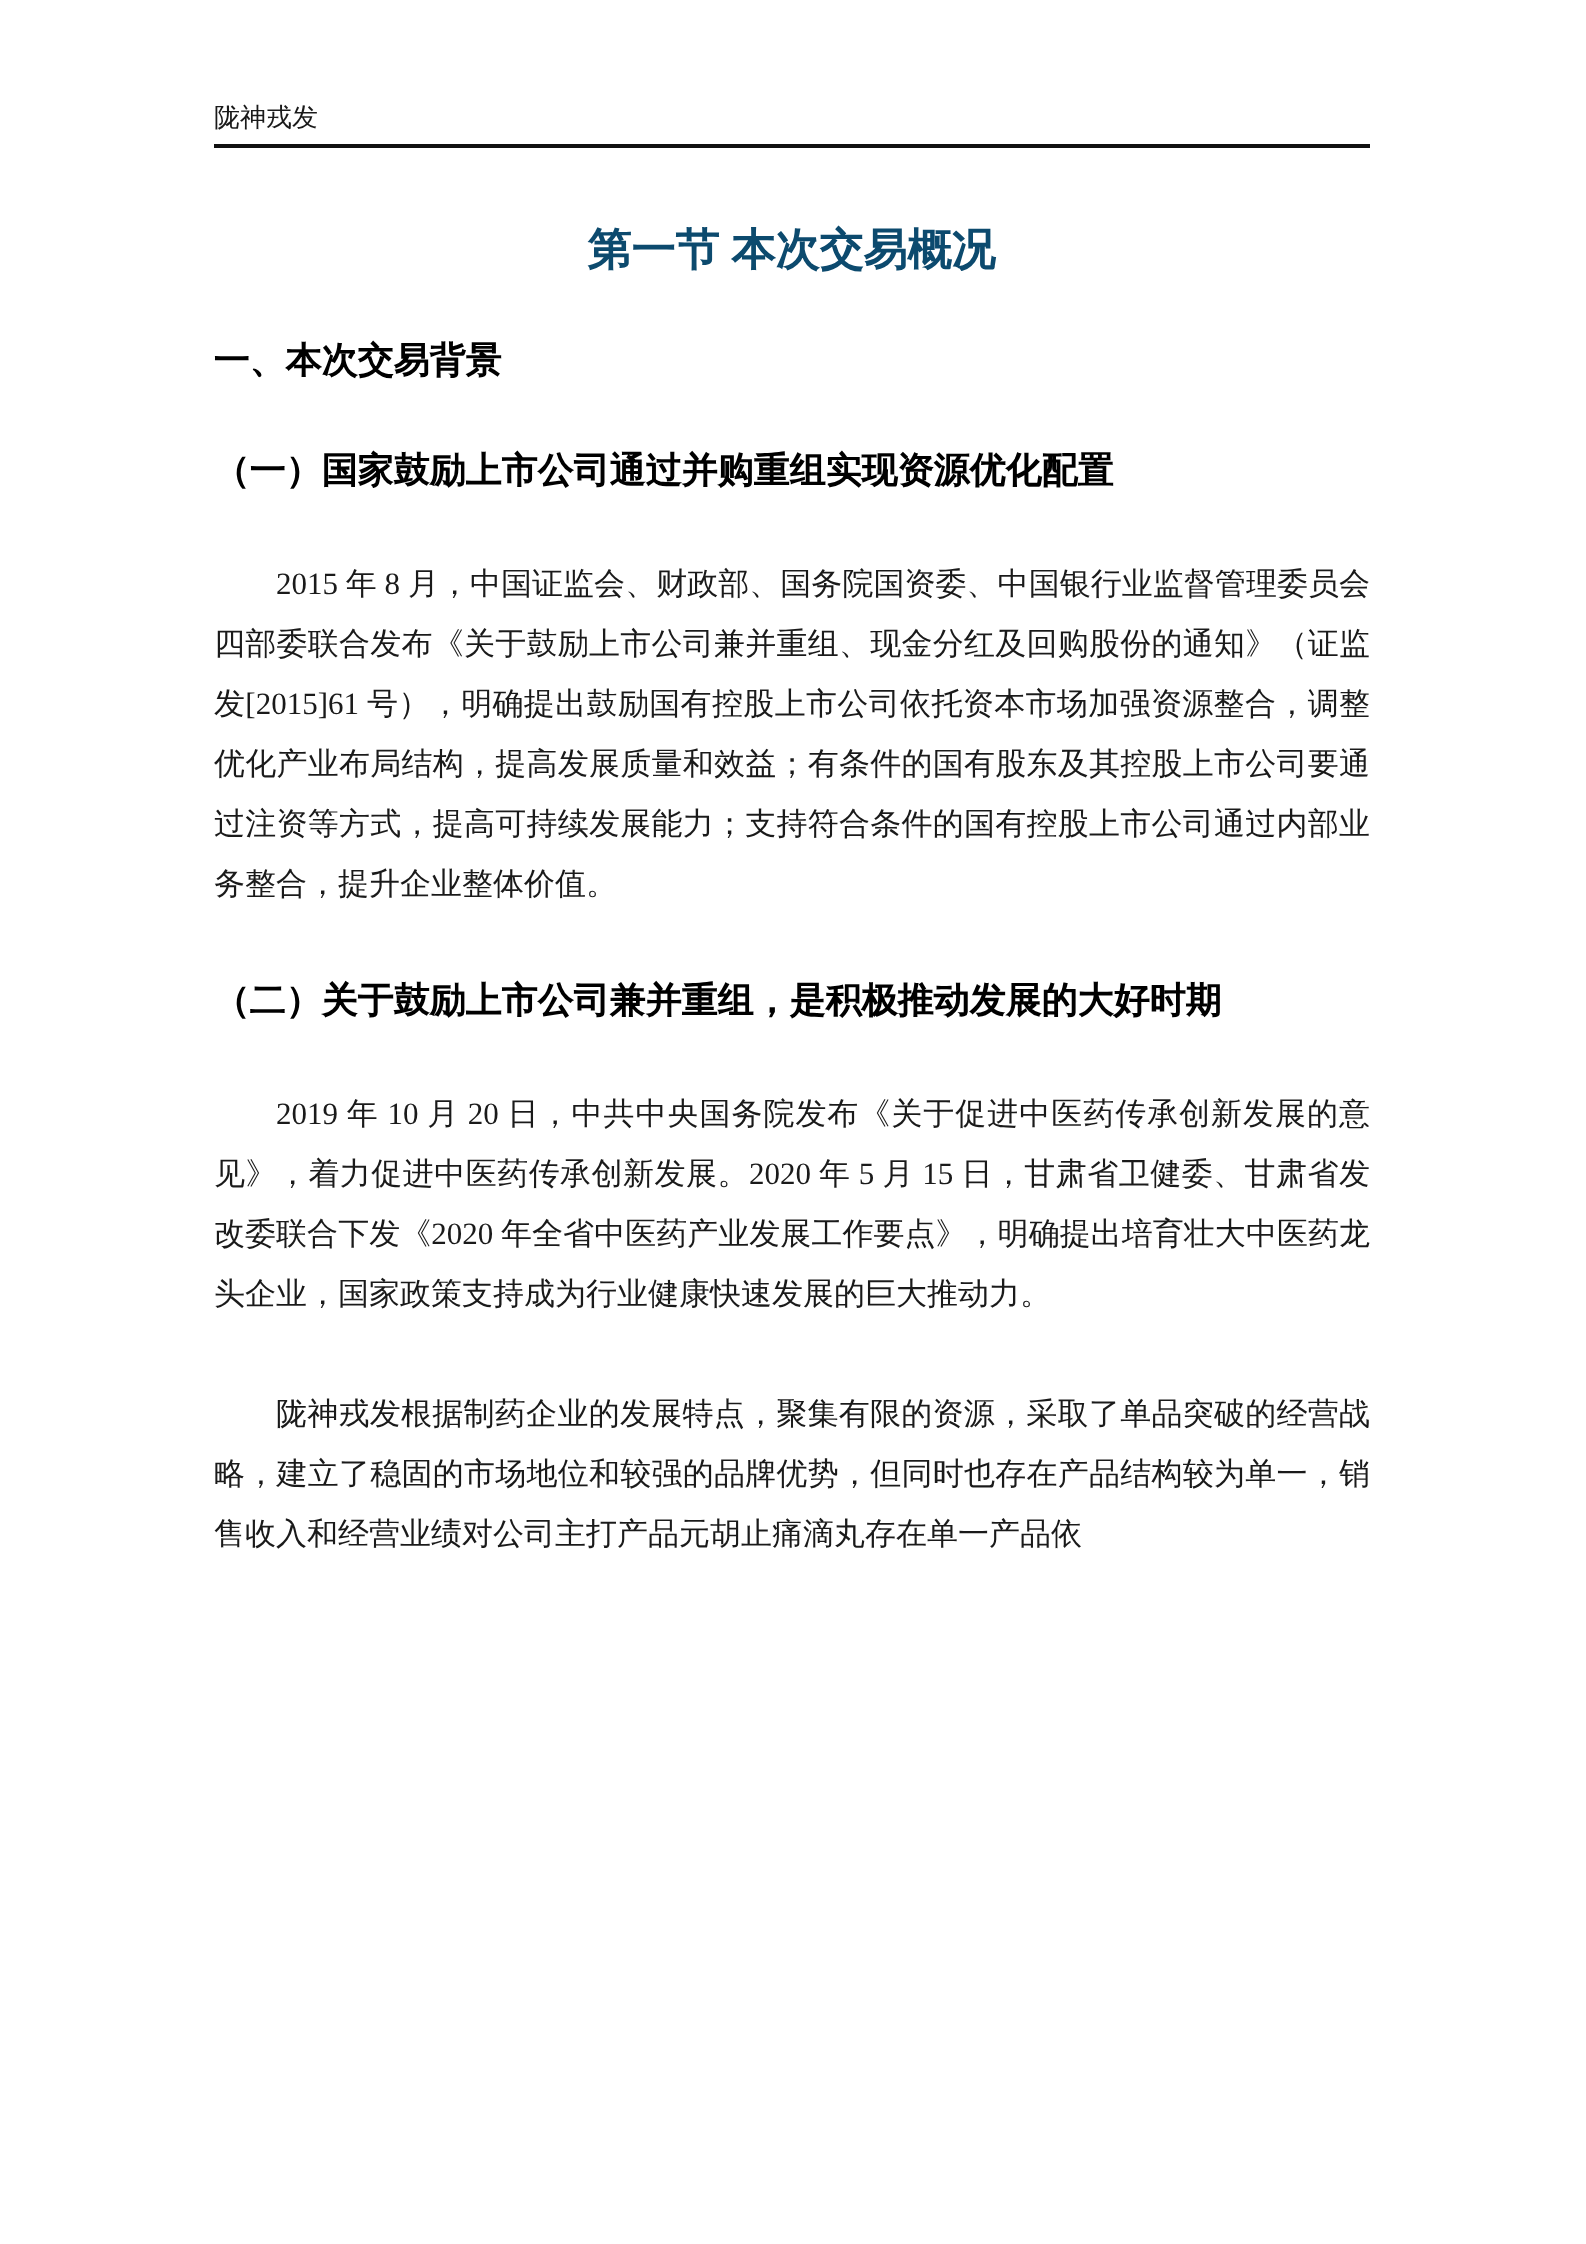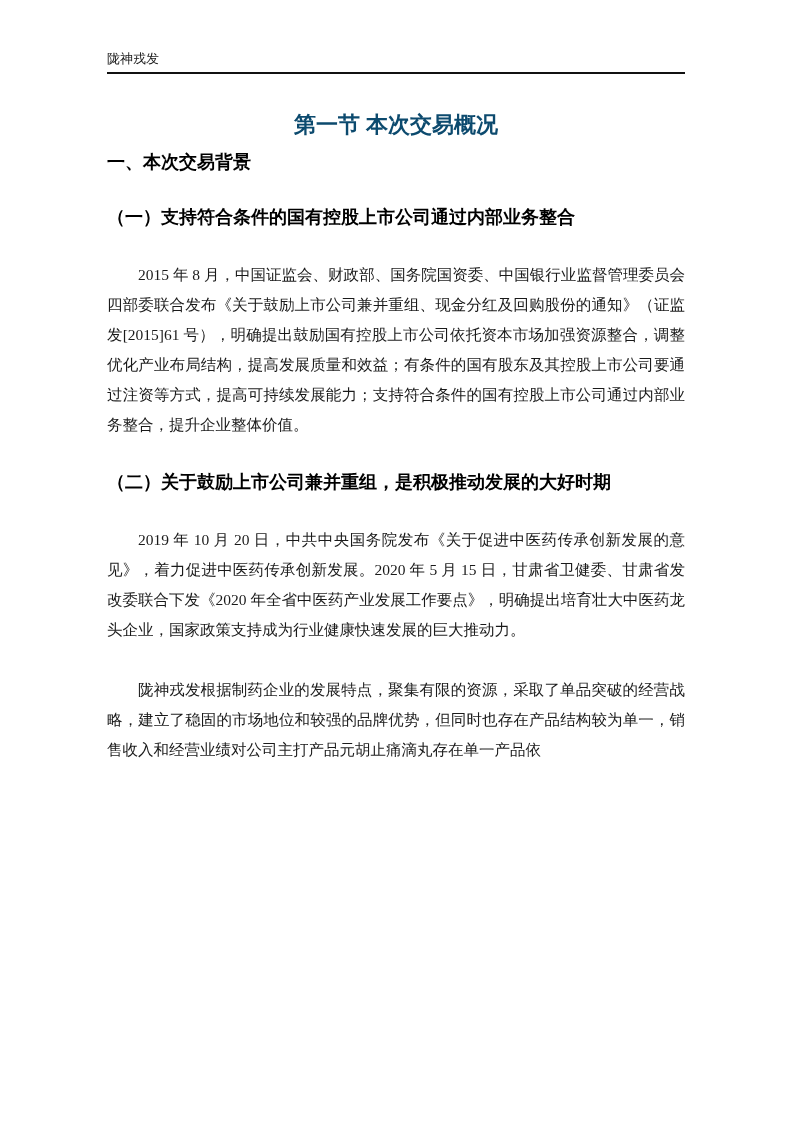--- a/index.html
+++ b/index.html
@@ -41,21 +41,21 @@
   .doc-title {
     margin: 38px 0 0 0;
     text-align: center;
     font-family: "Liberation Sans", "DejaVu Sans", sans-serif;
     font-weight: bold;
     font-size: 22px;
     line-height: 30px;
     color: #0c4a6e;
   }
   .h-level1 {
-    margin: 10px 0 0 0;
+    margin: 28px 0 0 0;
     font-family: "Liberation Sans", "DejaVu Sans", sans-serif;
     font-weight: bold;
     font-size: 18px;
     line-height: 25px;
     color: #000000;
   }
   .h-level2 {
     margin: 30px 0 0 0;
     font-family: "Liberation Sans", "DejaVu Sans", sans-serif;
     font-weight: bold;
@@ -91,21 +91,21 @@
   <header class="page-header">
     <span class="hdr-left">陇神戎发</span>
   </header>
 
   <main class="doc-main">
 
     <h1 class="doc-title">第一节 本次交易概况</h1>
 
     <h2 class="h-level1">一、本次交易背景</h2>
 
-    <h3 class="h-level2">（一）支持符合条件的国有控股上市公司通过内部业务整合</h3>
+    <h3 class="h-level2">（一）国家鼓励上市公司通过并购重组实现资源优化配置</h3>
 
     <p class="body-para">2015 年 8 月，中国证监会、财政部、国务院国资委、中国银行业监督管理委员会四部委联合发布《关于鼓励上市公司兼并重组、现金分红及回购股份的通知》（证监发[2015]61 号），明确提出鼓励国有控股上市公司依托资本市场加强资源整合，调整优化产业布局结构，提高发展质量和效益；有条件的国有股东及其控股上市公司要通过注资等方式，提高可持续发展能力；支持符合条件的国有控股上市公司通过内部业务整合，提升企业整体价值。</p>
 
 
     <h3 class="h-level2">（二）关于鼓励上市公司兼并重组，是积极推动发展的大好时期</h3>
 
     <p class="body-para">2019 年 10 月 20 日，中共中央国务院发布《关于促进中医药传承创新发展的意见》，着力促进中医药传承创新发展。2020 年 5 月 15 日，甘肃省卫健委、甘肃省发改委联合下发《2020 年全省中医药产业发展工作要点》，明确提出培育壮大中医药龙头企业，国家政策支持成为行业健康快速发展的巨大推动力。</p>
 
 
     <p class="body-para">陇神戎发根据制药企业的发展特点，聚集有限的资源，采取了单品突破的经营战略，建立了稳固的市场地位和较强的品牌优势，但同时也存在产品结构较为单一，销售收入和经营业绩对公司主打产品元胡止痛滴丸存在单一产品依</p>

